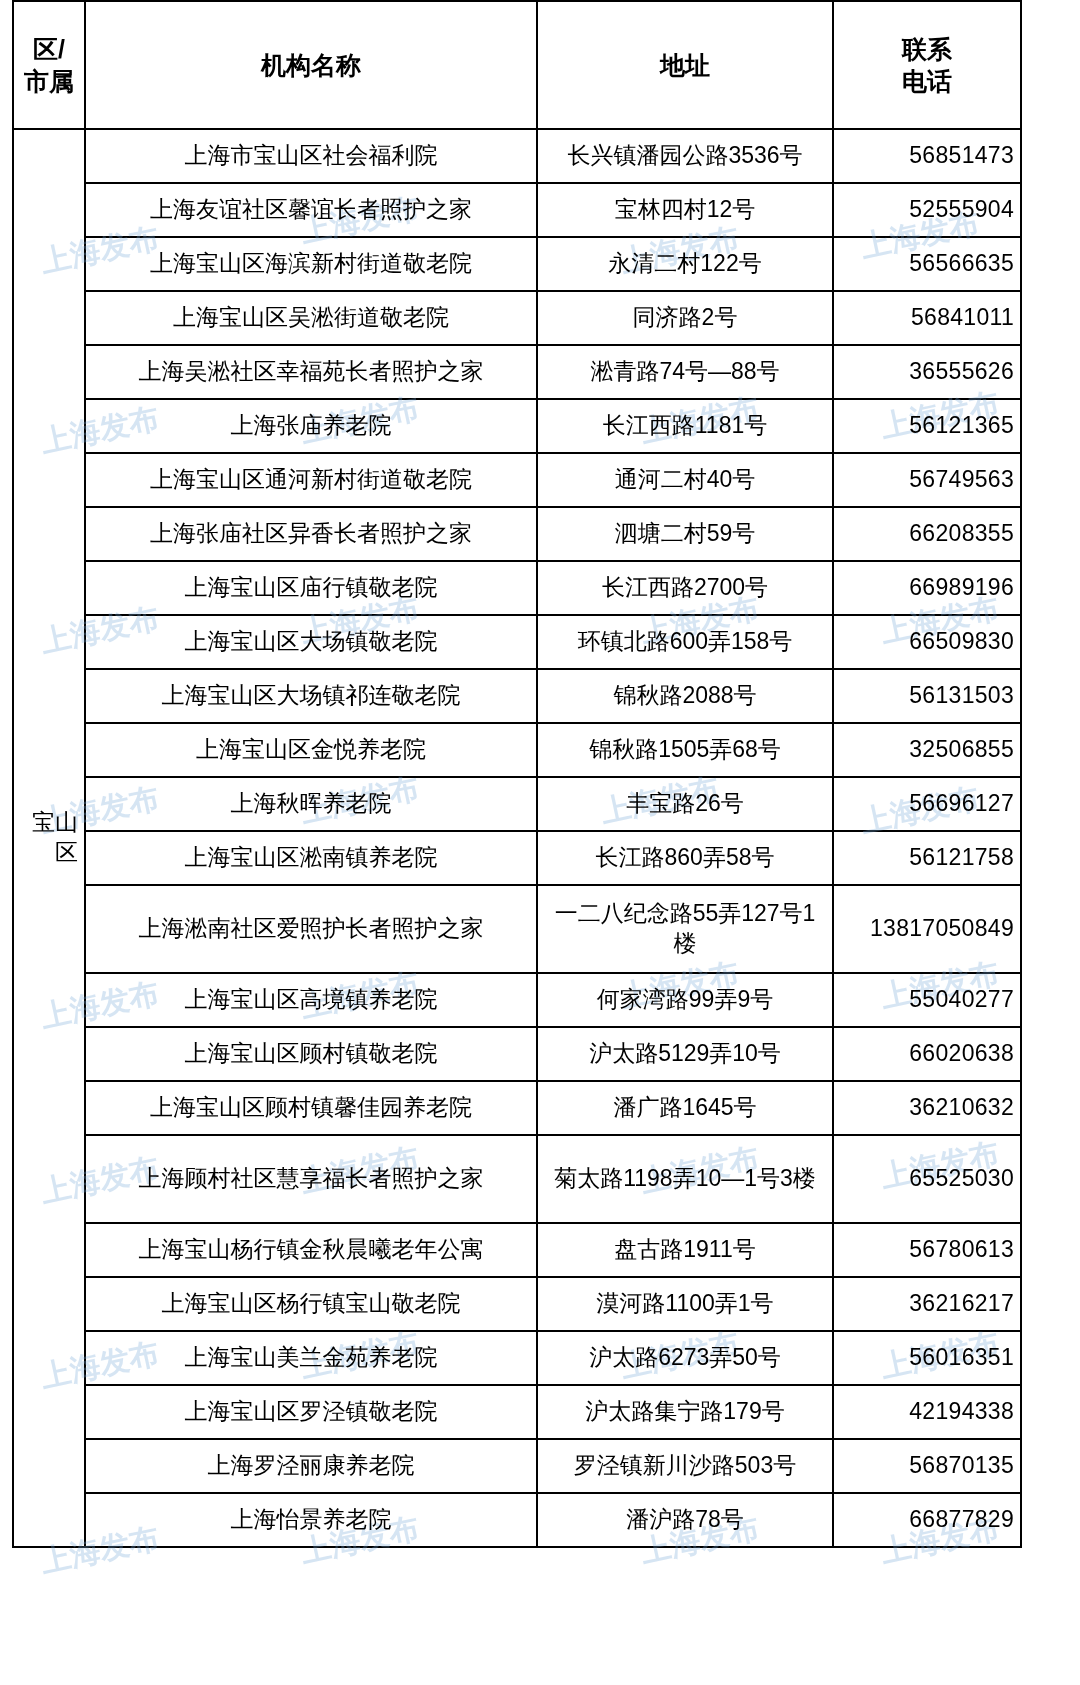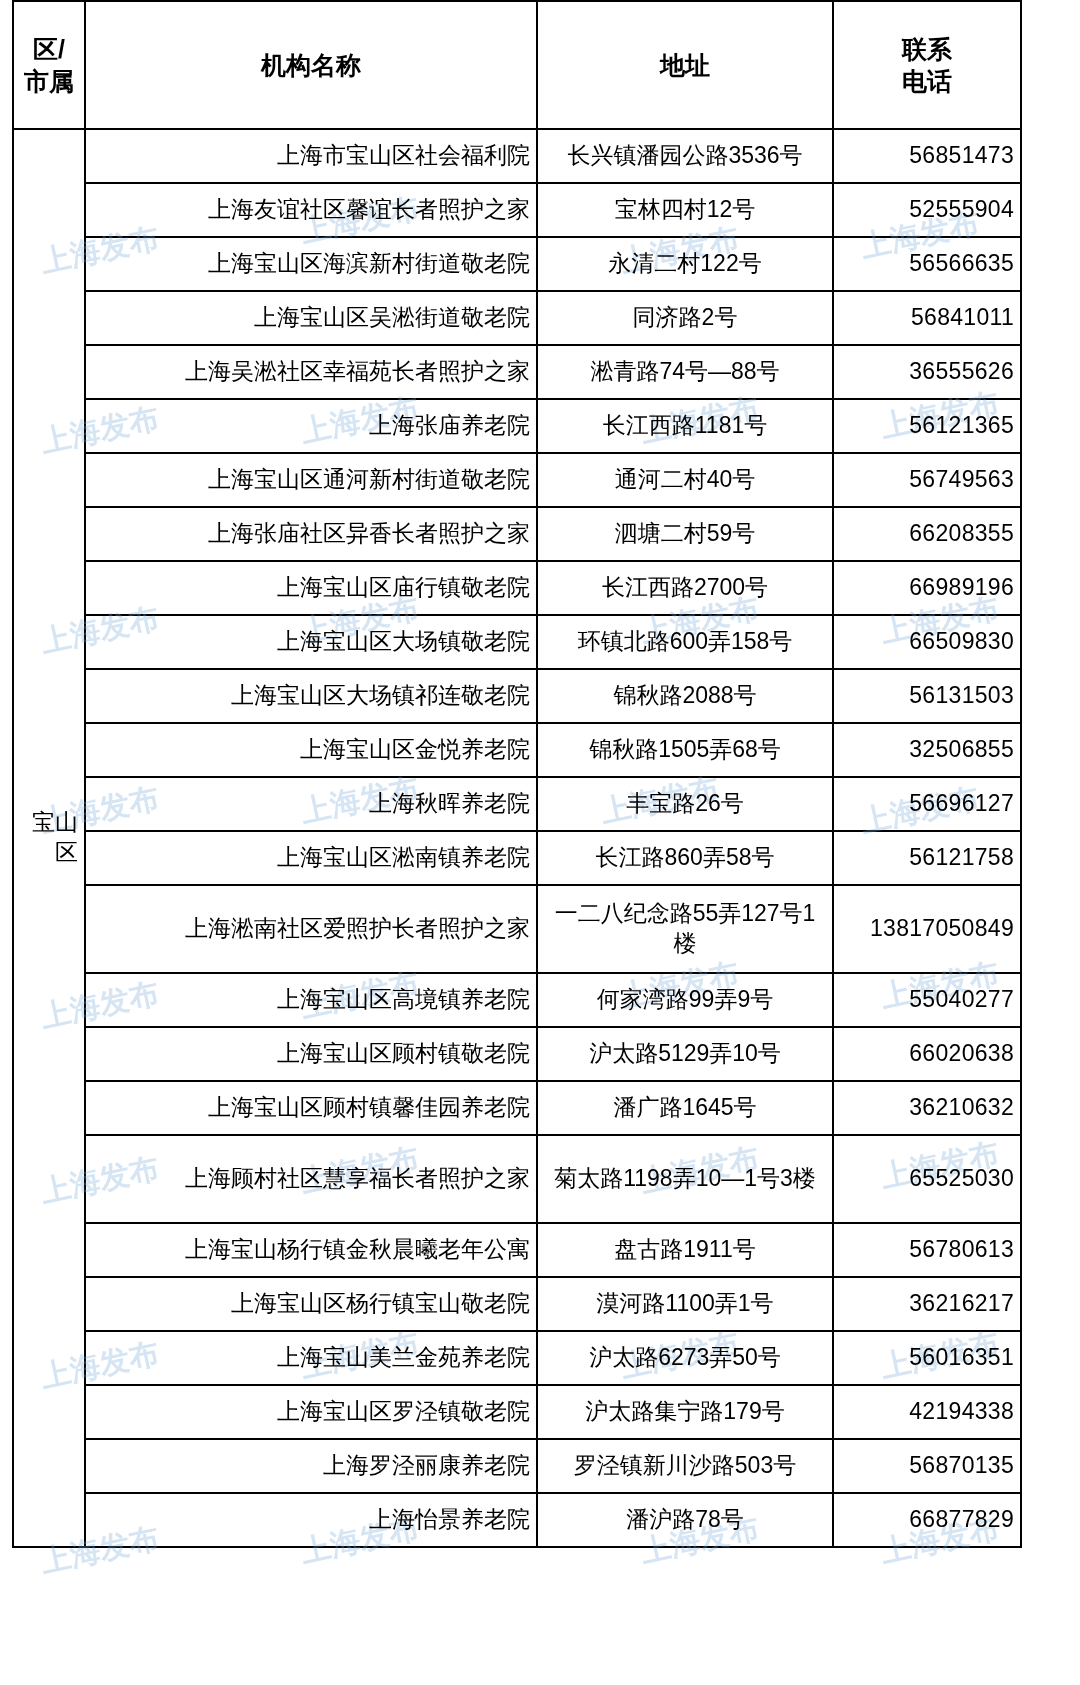--- a/index.html
+++ b/index.html
@@ -55,21 +55,21 @@
     padding-left: 8px;
     line-height: 1.35;
   }
   td.district-cell {
     text-align: right;
     font-size: 25px;
     vertical-align: middle;
     padding: 0 2px;
   }
   td.name-cell {
-    text-align: right;
+    text-align: center;
     padding-left: 22px;
   }
   td.addr-cell {
     text-align: center;
     padding-left: 14px;
   }
   td.phone-cell {
     text-align: right;
     letter-spacing: 0.3px;
   }

